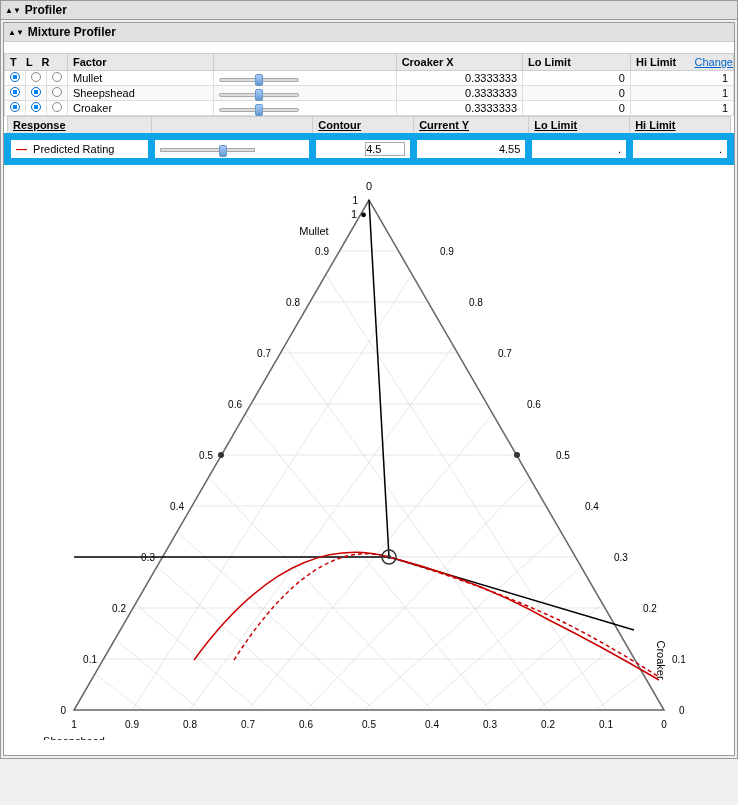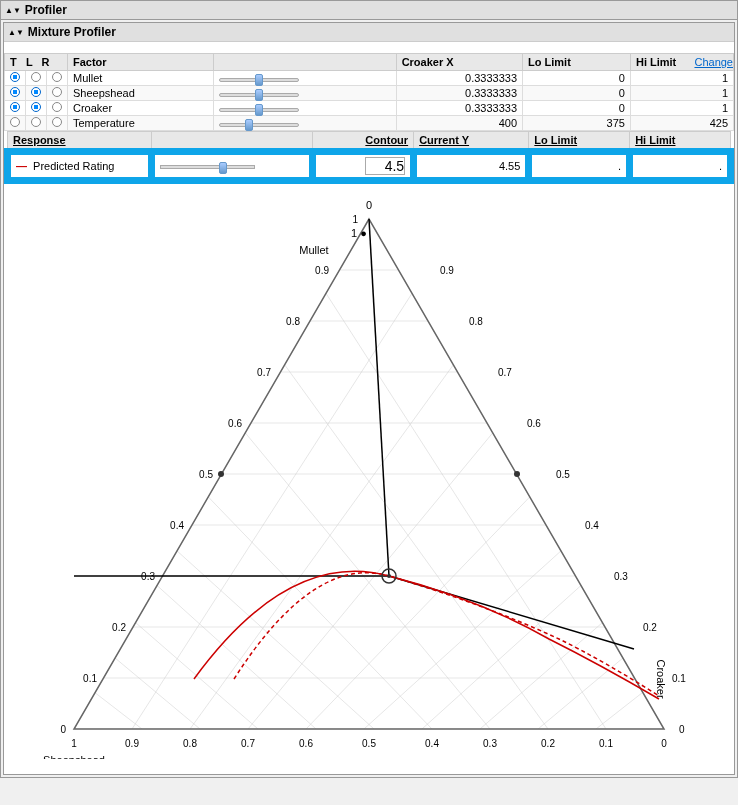--- a/index.html
+++ b/index.html
@@ -206,71 +206,51 @@
             <td>
               <div class="slider-track">
                 <div class="slider-thumb" style="left:35px;"></div>
               </div>
             </td>
             <td class="num-right">0.3333333</td>
             <td class="num-right">0</td>
             <td class="num-right">1</td>
           </tr>
 
-          <tr>
-            <td>
-              <span class="radio-btn"></span>
-            </td>
-            <td>
-              <span class="radio-btn"></span>
-            </td>
-            <td>
-              <span class="radio-btn"></span>
-            </td>
-            <td>Temperature</td>
-            <td>
-              <div class="slider-track">
-                <div class="slider-thumb" style="left:25px;"></div>
-              </div>
-            </td>
-            <td class="num-right">400</td>
-            <td class="num-right">375</td>
-            <td class="num-right">425</td>
-          </tr>
         </tbody>
       </table>
       <div style="position:absolute; top:3px; right:1px;">
         <a class="change-link">Change</a>
       </div>
     </div>
 
     <table class="response-table">
       <thead>
         <tr>
           <th style="width:100px;">Response</th>
           <th style="width:110px;"></th>
-          <th style="width:70px;text-align:right;" class="num-right">Contour</th>
+          <th style="width:70px;" class="num-right">Contour</th>
           <th style="width:80px;" class="num-right">Current Y</th>
           <th style="width:70px;" class="num-right">Lo Limit</th>
           <th style="width:70px;" class="num-right">Hi Limit</th>
         </tr>
       </thead>
       <tbody>
         <tr>
           <td>
             <span style="color:#cc0000; font-weight:bold; margin-right:3px;">—</span>
             <span>Predicted Rating</span>
           </td>
           <td>
             <div style="display:inline-block; width:95px; height:4px; background:#ddd; border:1px solid #aaa; position:relative; vertical-align:middle;">
               <div style="width:8px; height:12px; background:linear-gradient(to bottom,#aaccff,#6699cc); border:1px solid #6699cc; border-radius:2px; position:absolute; top:-4px; left:58px;"></div>
             </div>
           </td>
           <td class="num-right">
-            <input type="text" value="4.5" style="width: 40px; text-align: right; border: 1px solid rgb(170, 170, 170); font-size: 14px;">
+            <input type="text" value="4.5" style="width: 40px; border: 1px solid rgb(170, 170, 170); font-size: 11px;">
           </td>
           <td class="num-right">4.55</td>
           <td class="num-right">.</td>
           <td class="num-right">.</td>
         </tr>
       </tbody>
     </table>
 
     <div class="chart-area">
       <svg width="700" height="570" style="display:block; margin:0 auto;">

